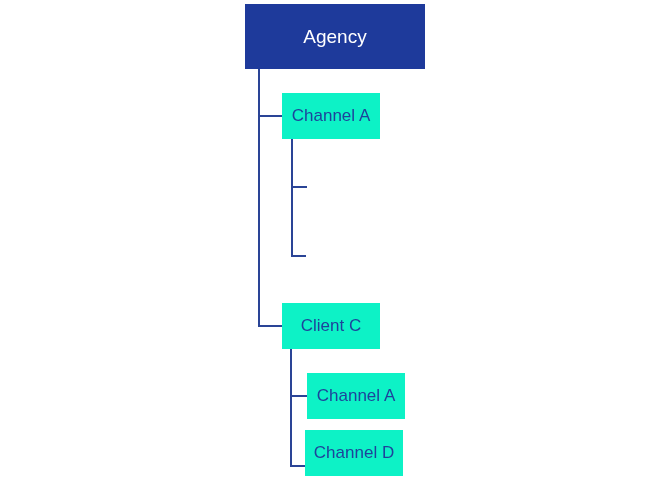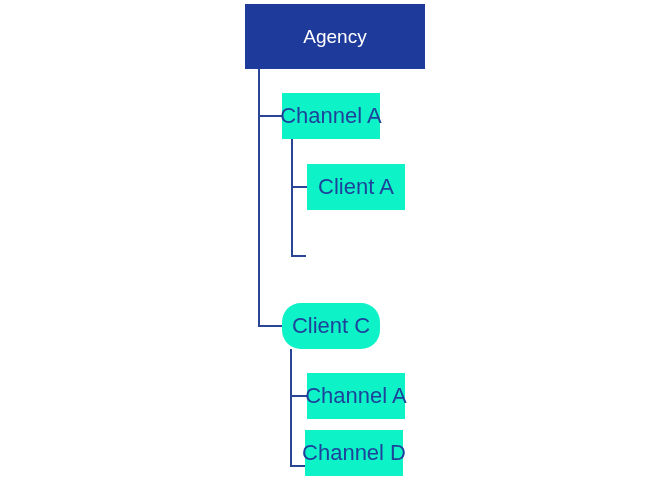--- a/index.html
+++ b/index.html
@@ -35,26 +35,26 @@
     left: 245px; top: 4px;
     width: 180px; height: 65px;
     background: var(--root-fill);
     color: var(--root-text);
     font-size: 19px;
   }
   .node-child {
     width: 98px; height: 46px;
     background: var(--node-fill);
     color: var(--node-text);
-    font-size: 22px;
+    font-size: 17px;
   }
   .node-channel-a-1 { left: 282px; top: 93px; }
   .node-client-a    { left: 307px; top: 164px; }
   .node-client-b    { left: 306px; top: 233px; }
-  .node-client-c    { left: 282px; top: 303px; border-radius: 19px; }
+  .node-client-c    { left: 282px; top: 303px; }
   .node-channel-a-2 { left: 307px; top: 373px; }
   .node-channel-d   { left: 305px; top: 430px; }
 
   .line {
     position: absolute;
     background: var(--connector);
   }
   
   .v-agency   { left: 258px; top: 69px;  width: 2px;  height: 258px; }
   
@@ -81,21 +81,20 @@
   <div class="line h-client-a"></div>
   <div class="line h-client-b"></div>
   <div class="line h-client-c"></div>
   <div class="line h-channel-a-2"></div>
   <div class="line h-channel-d"></div>
 
   <div class="node node-root">Agency</div>
 
   <div class="node node-child node-channel-a-1">Channel A</div>
 
-  <div class="node node-child node-client-a">Client A</div>
 
 
   <div class="node node-child node-client-c">Client C</div>
 
   <div class="node node-child node-channel-a-2">Channel A</div>
 
   <div class="node node-child node-channel-d">Channel D</div>
 
 </div>
 

